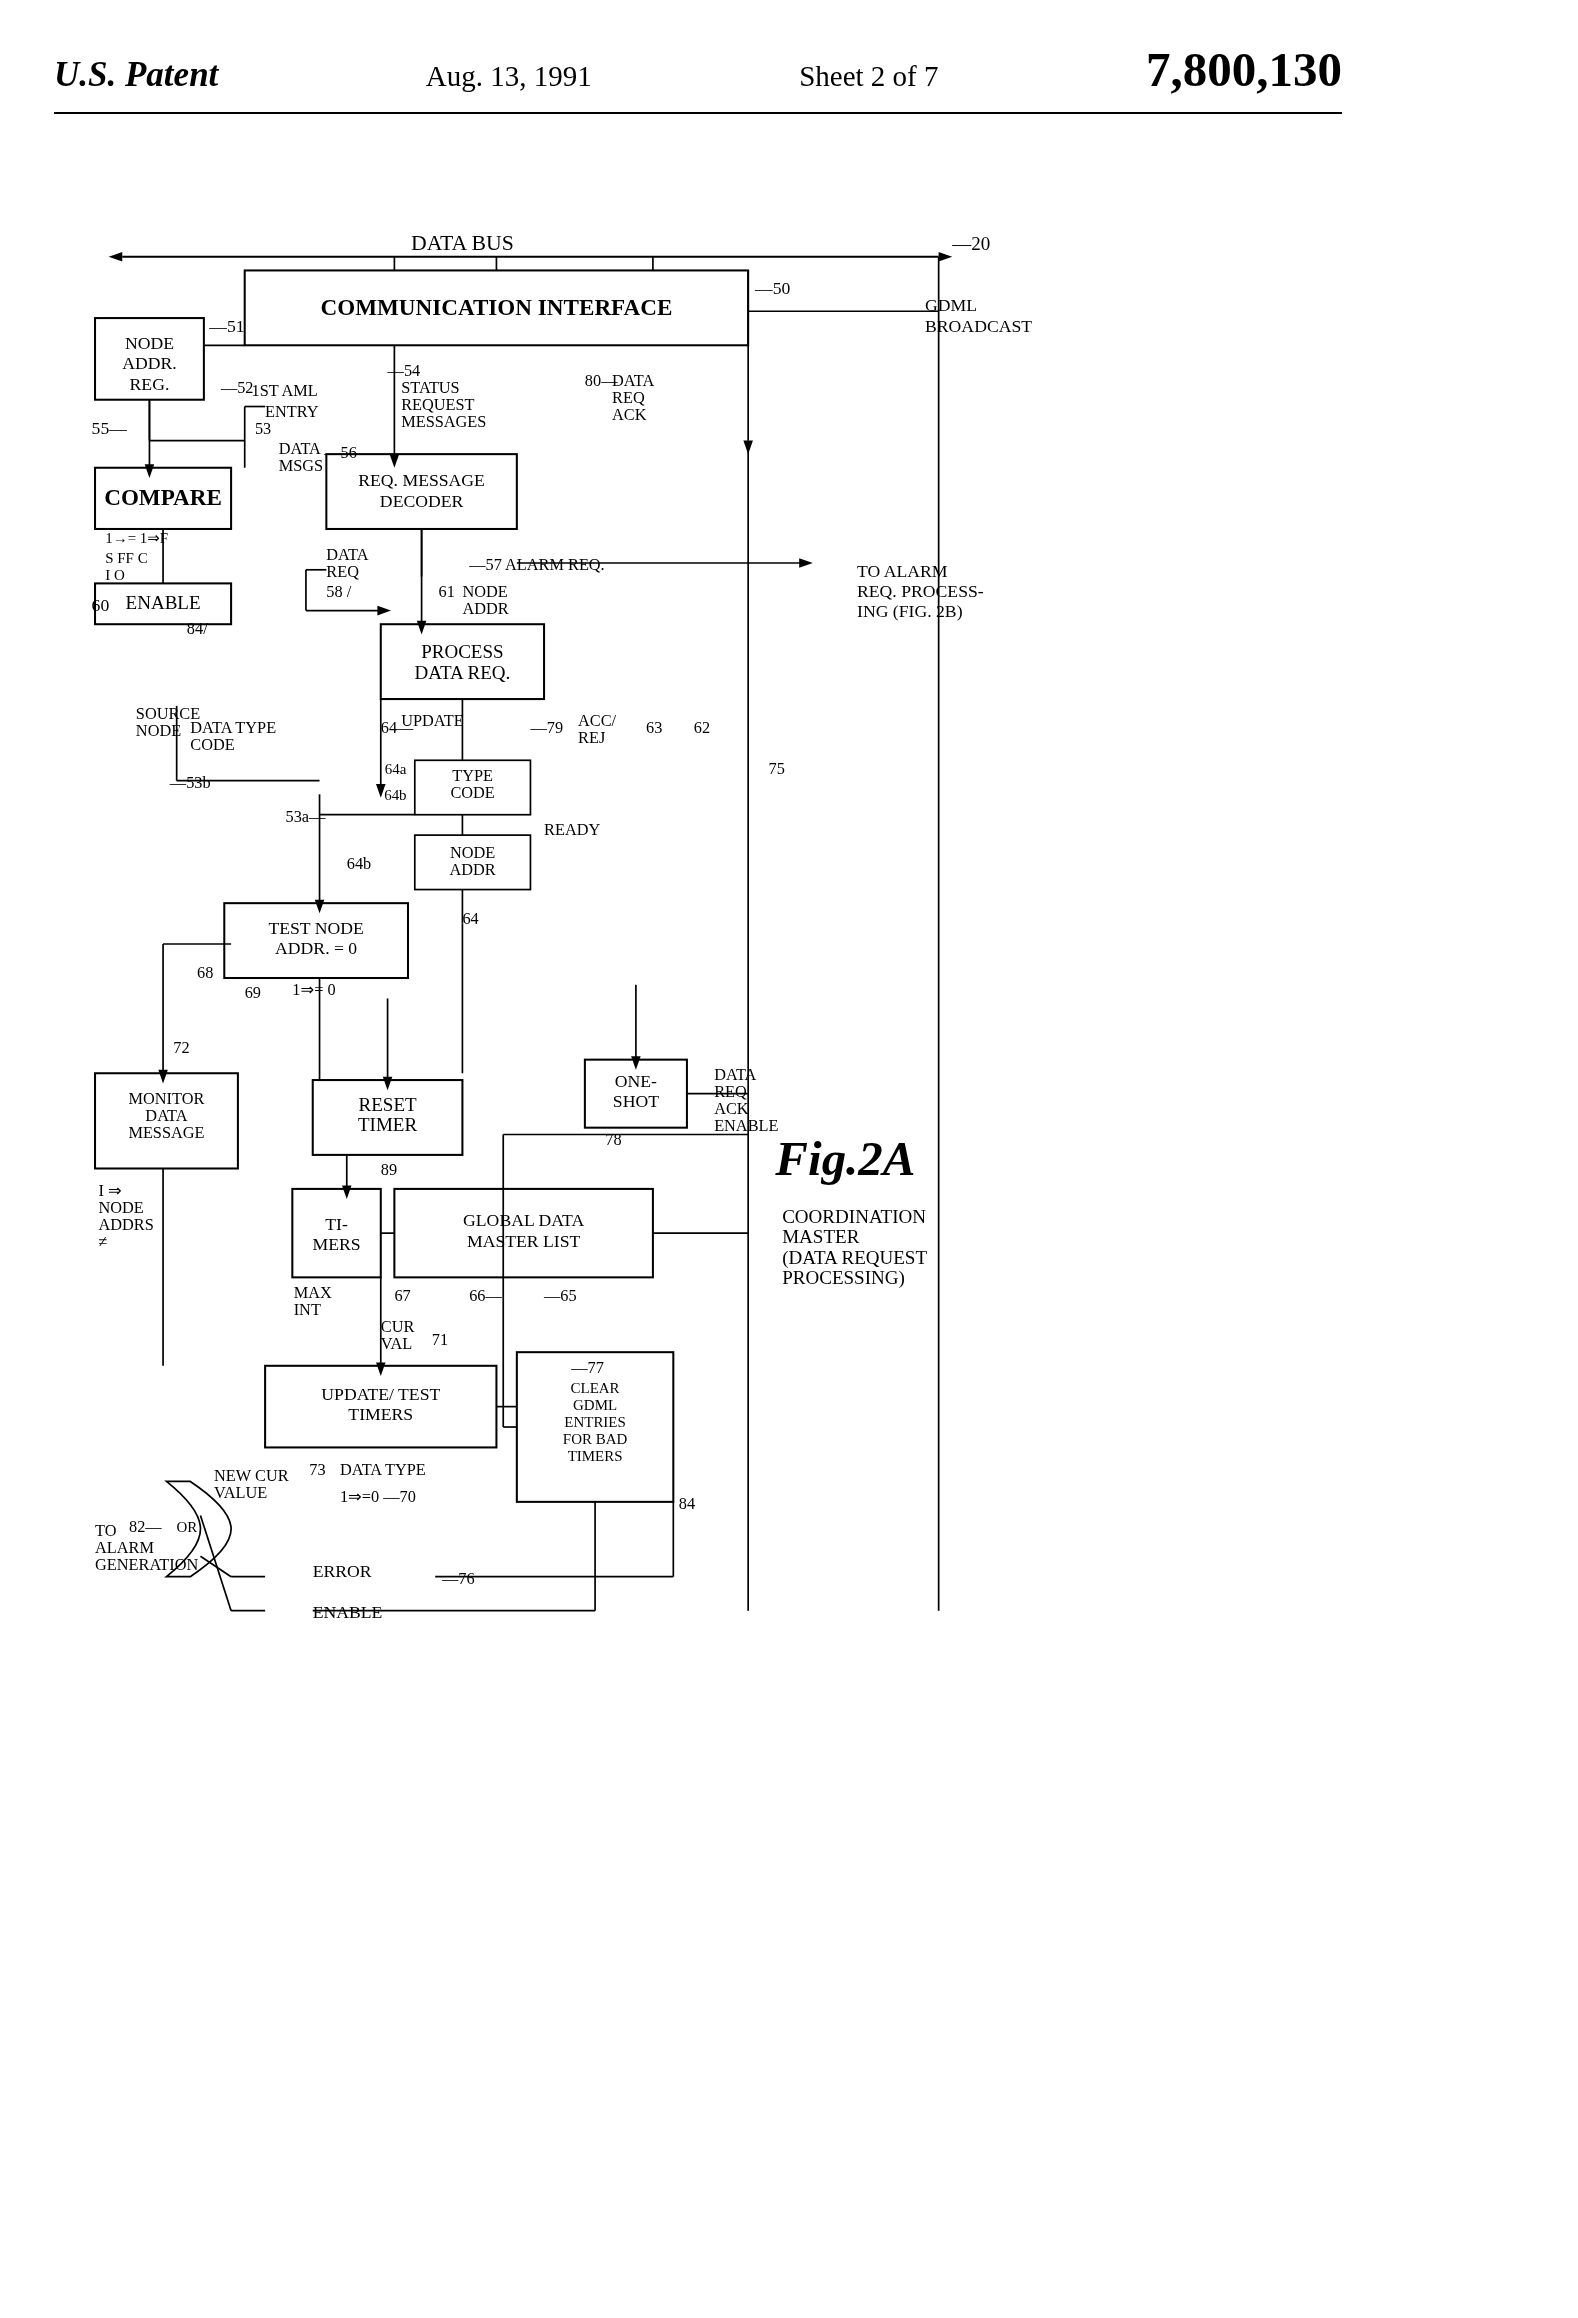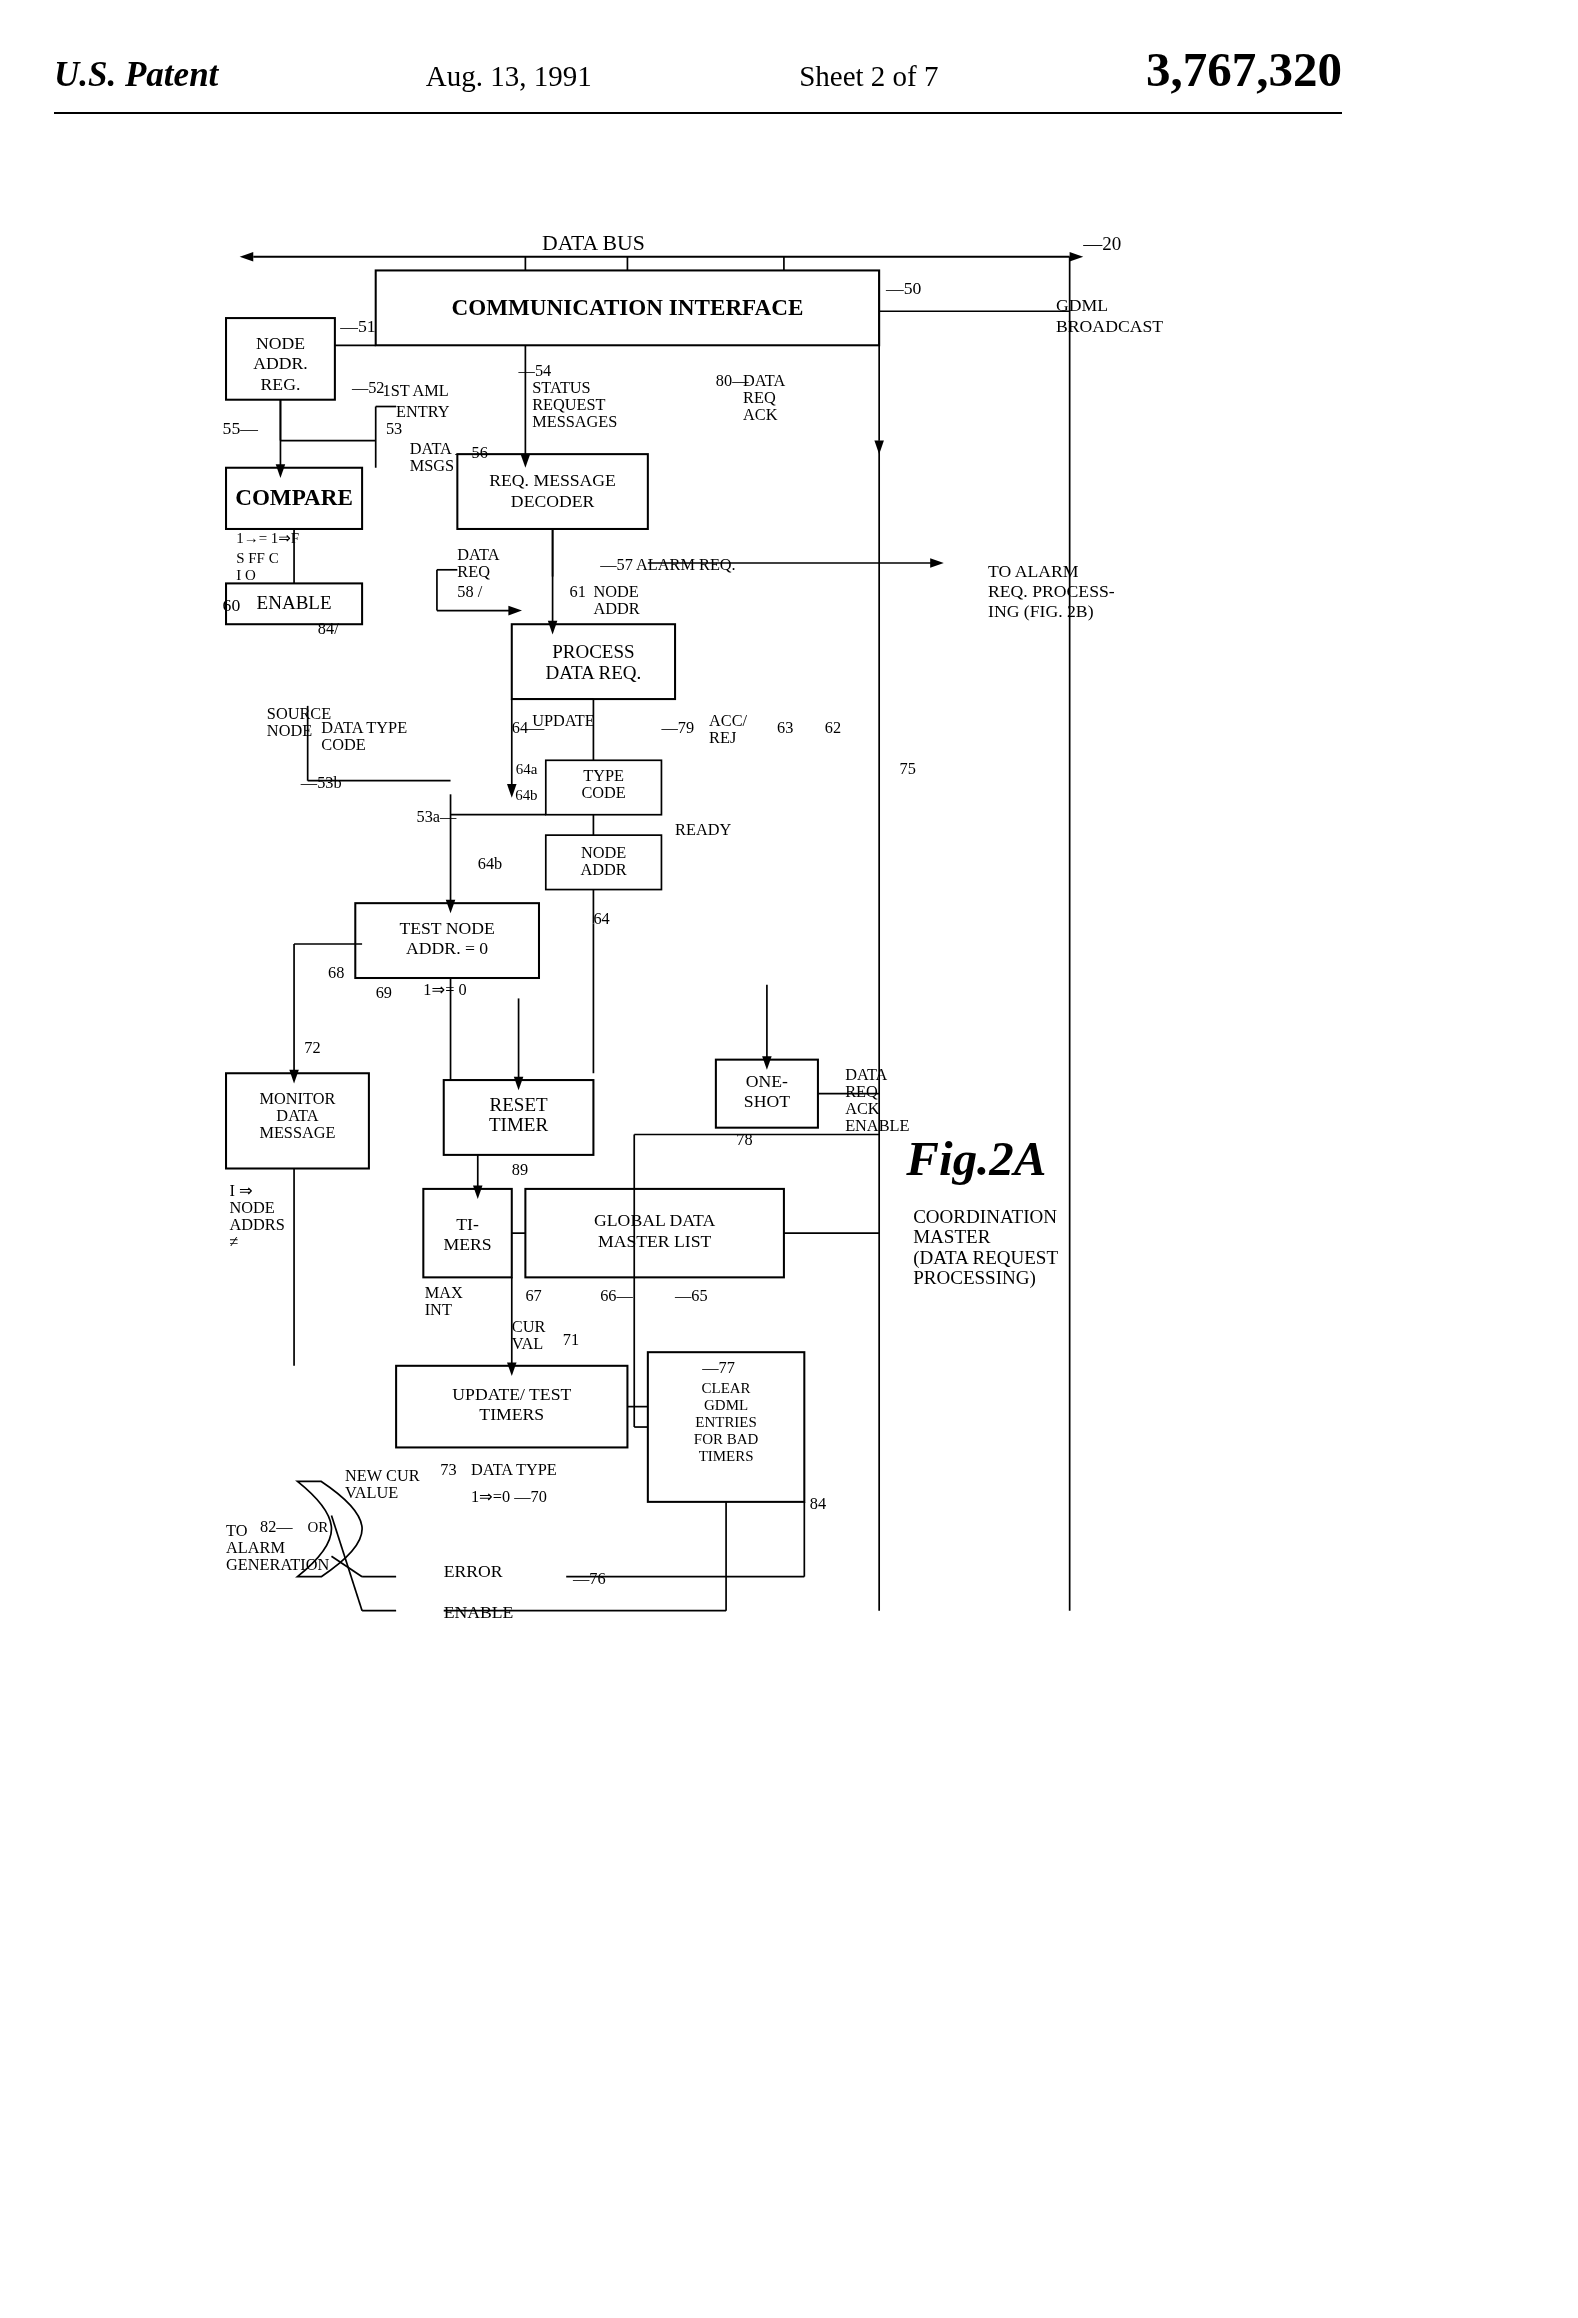--- a/index.html
+++ b/index.html
@@ -39,37 +39,37 @@
       font-size: 29px;
       text-align: center;
     }
     .header-patent {
       font-size: 49px;
       font-weight: bold;
     }
     .diagram-container {
       width: 100%;
       display: flex;
-      justify-content: flex-end;
+      justify-content: flex-start;
       padding-top: 41px;
     }
     .diagram-svg {
       width: 1157px;
       height: 1973px;
     }
   </style>
 </head>
 <body>
 
 <div class="page">
   <div class="header">
     <div class="header-left">U.S. Patent</div>
     <div class="header-center">Aug. 13, 1991</div>
     <div class="header-sheet">Sheet 2 of 7</div>
-    <div class="header-patent">3,767,320</div>
+    <div class="header-patent">7,800,130</div>
   </div>
 
   <div class="diagram-container">
     <svg class="diagram-svg" viewBox="0 0 1700 2900" xmlns="http://www.w3.org/2000/svg">
 
       <line x1="100" y1="110" x2="1300" y2="110" stroke="#000" stroke-width="3"></line>
       <polygon points="100,103 80,110 100,117" fill="#000"></polygon>
       <polygon points="1300,103 1320,110 1300,117" fill="#000"></polygon>
       <text x="600" y="100" text-anchor="middle" font-family="Times New Roman" font-size="32" fill="#000">DATA BUS</text>
       <text x="1320" y="100" font-family="Times New Roman" font-size="28" fill="#000">—20</text>

